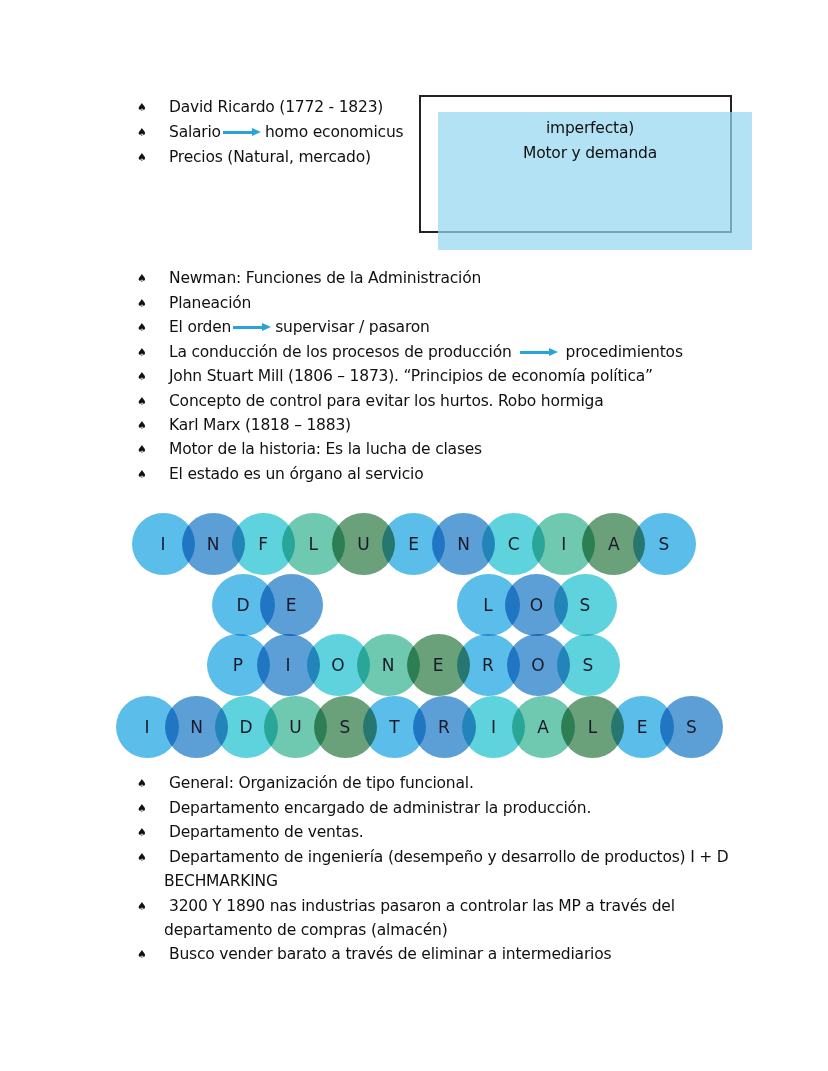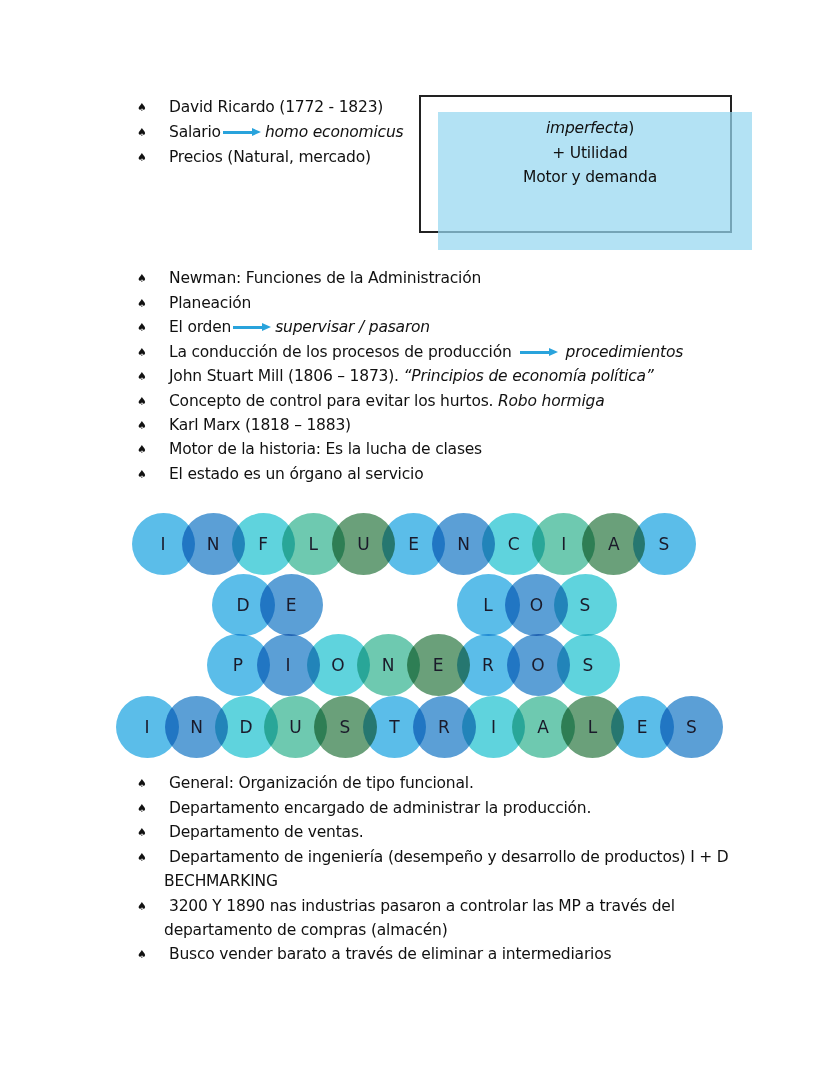--- a/index.html
+++ b/index.html
@@ -9,21 +9,21 @@
     }
     .bullet-item {
       position: absolute; left: 137px; font-size: 15.5px; line-height: 24px;
       white-space: nowrap; letter-spacing: -0.2px;
     }
     .bullet-item .spade {
       position: absolute; left: 0; top: 0; font-size: 11px; line-height: 26px; color: #111;
     }
     .bullet-item .txt { position: absolute; left: 32px; top: 0; }
     .bullet-item .cont { position: absolute; left: 27px; top: 24px; }
-    .it { font-style: italic; }
+    .it { }
     .arrow {
       display: inline-block; position: relative; width: 38px; height: 10px; vertical-align: middle; margin: 0 4px 0 2px;
     }
     .arrow::before {
       content: ""; position: absolute; left: 0; top: 3px; width: 30px; height: 3px; background: #29a3dc;
     }
     .arrow::after {
       content: ""; position: absolute; left: 29px; top: 0; width: 0; height: 0;
       border-top: 4.5px solid transparent; border-bottom: 4.5px solid transparent; border-left: 9px solid #29a3dc;
     }
@@ -63,21 +63,20 @@
     <span class="spade">♠</span>
     <span class="txt">Precios (Natural, mercado)</span>
   </div>
 </div>
 
 <div>
   <div class="box-outline"></div>
   <div class="box-fill"></div>
   <div class="box-text">
     <div><span class="it">imperfecta</span><span>)</span></div>
-    <div>+ Utilidad</div>
     <div>Motor y demanda</div>
   </div>
 </div>
 
 <div>
   <div class="bullet-item" style="top:266px;">
     <span class="spade">♠</span>
     <span class="txt">Newman: Funciones de la Administración</span>
   </div>
   <div class="bullet-item" style="top:291px;">

